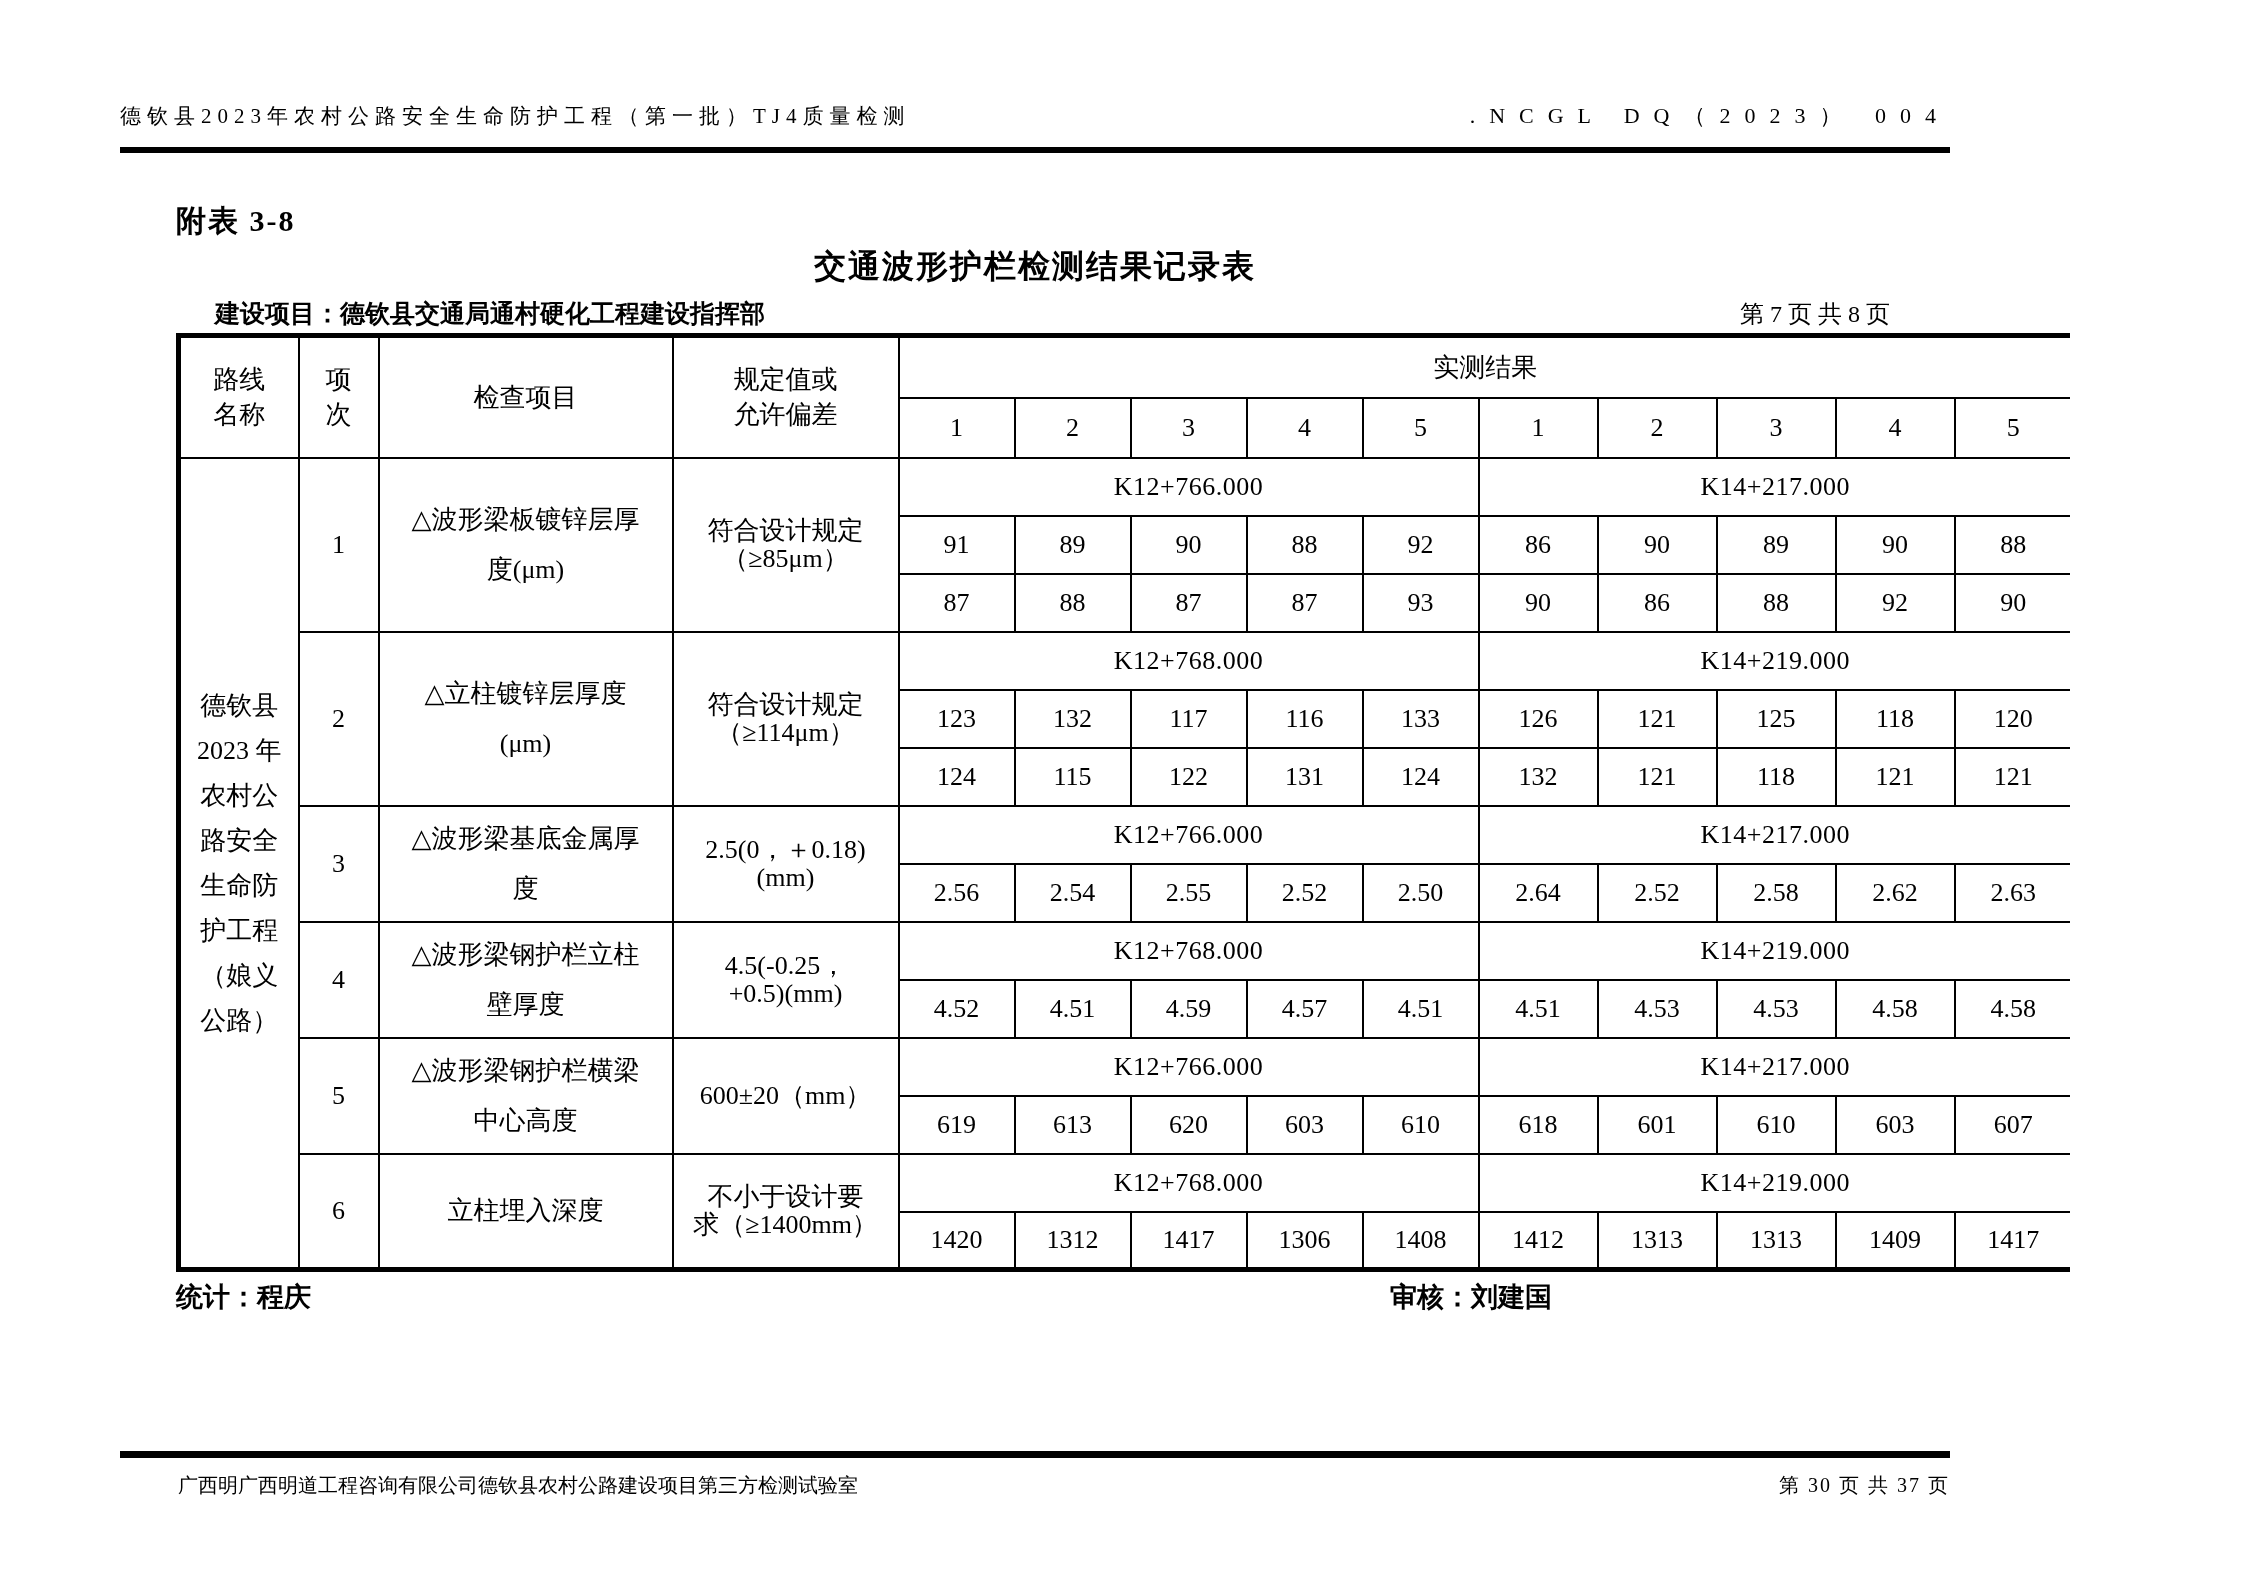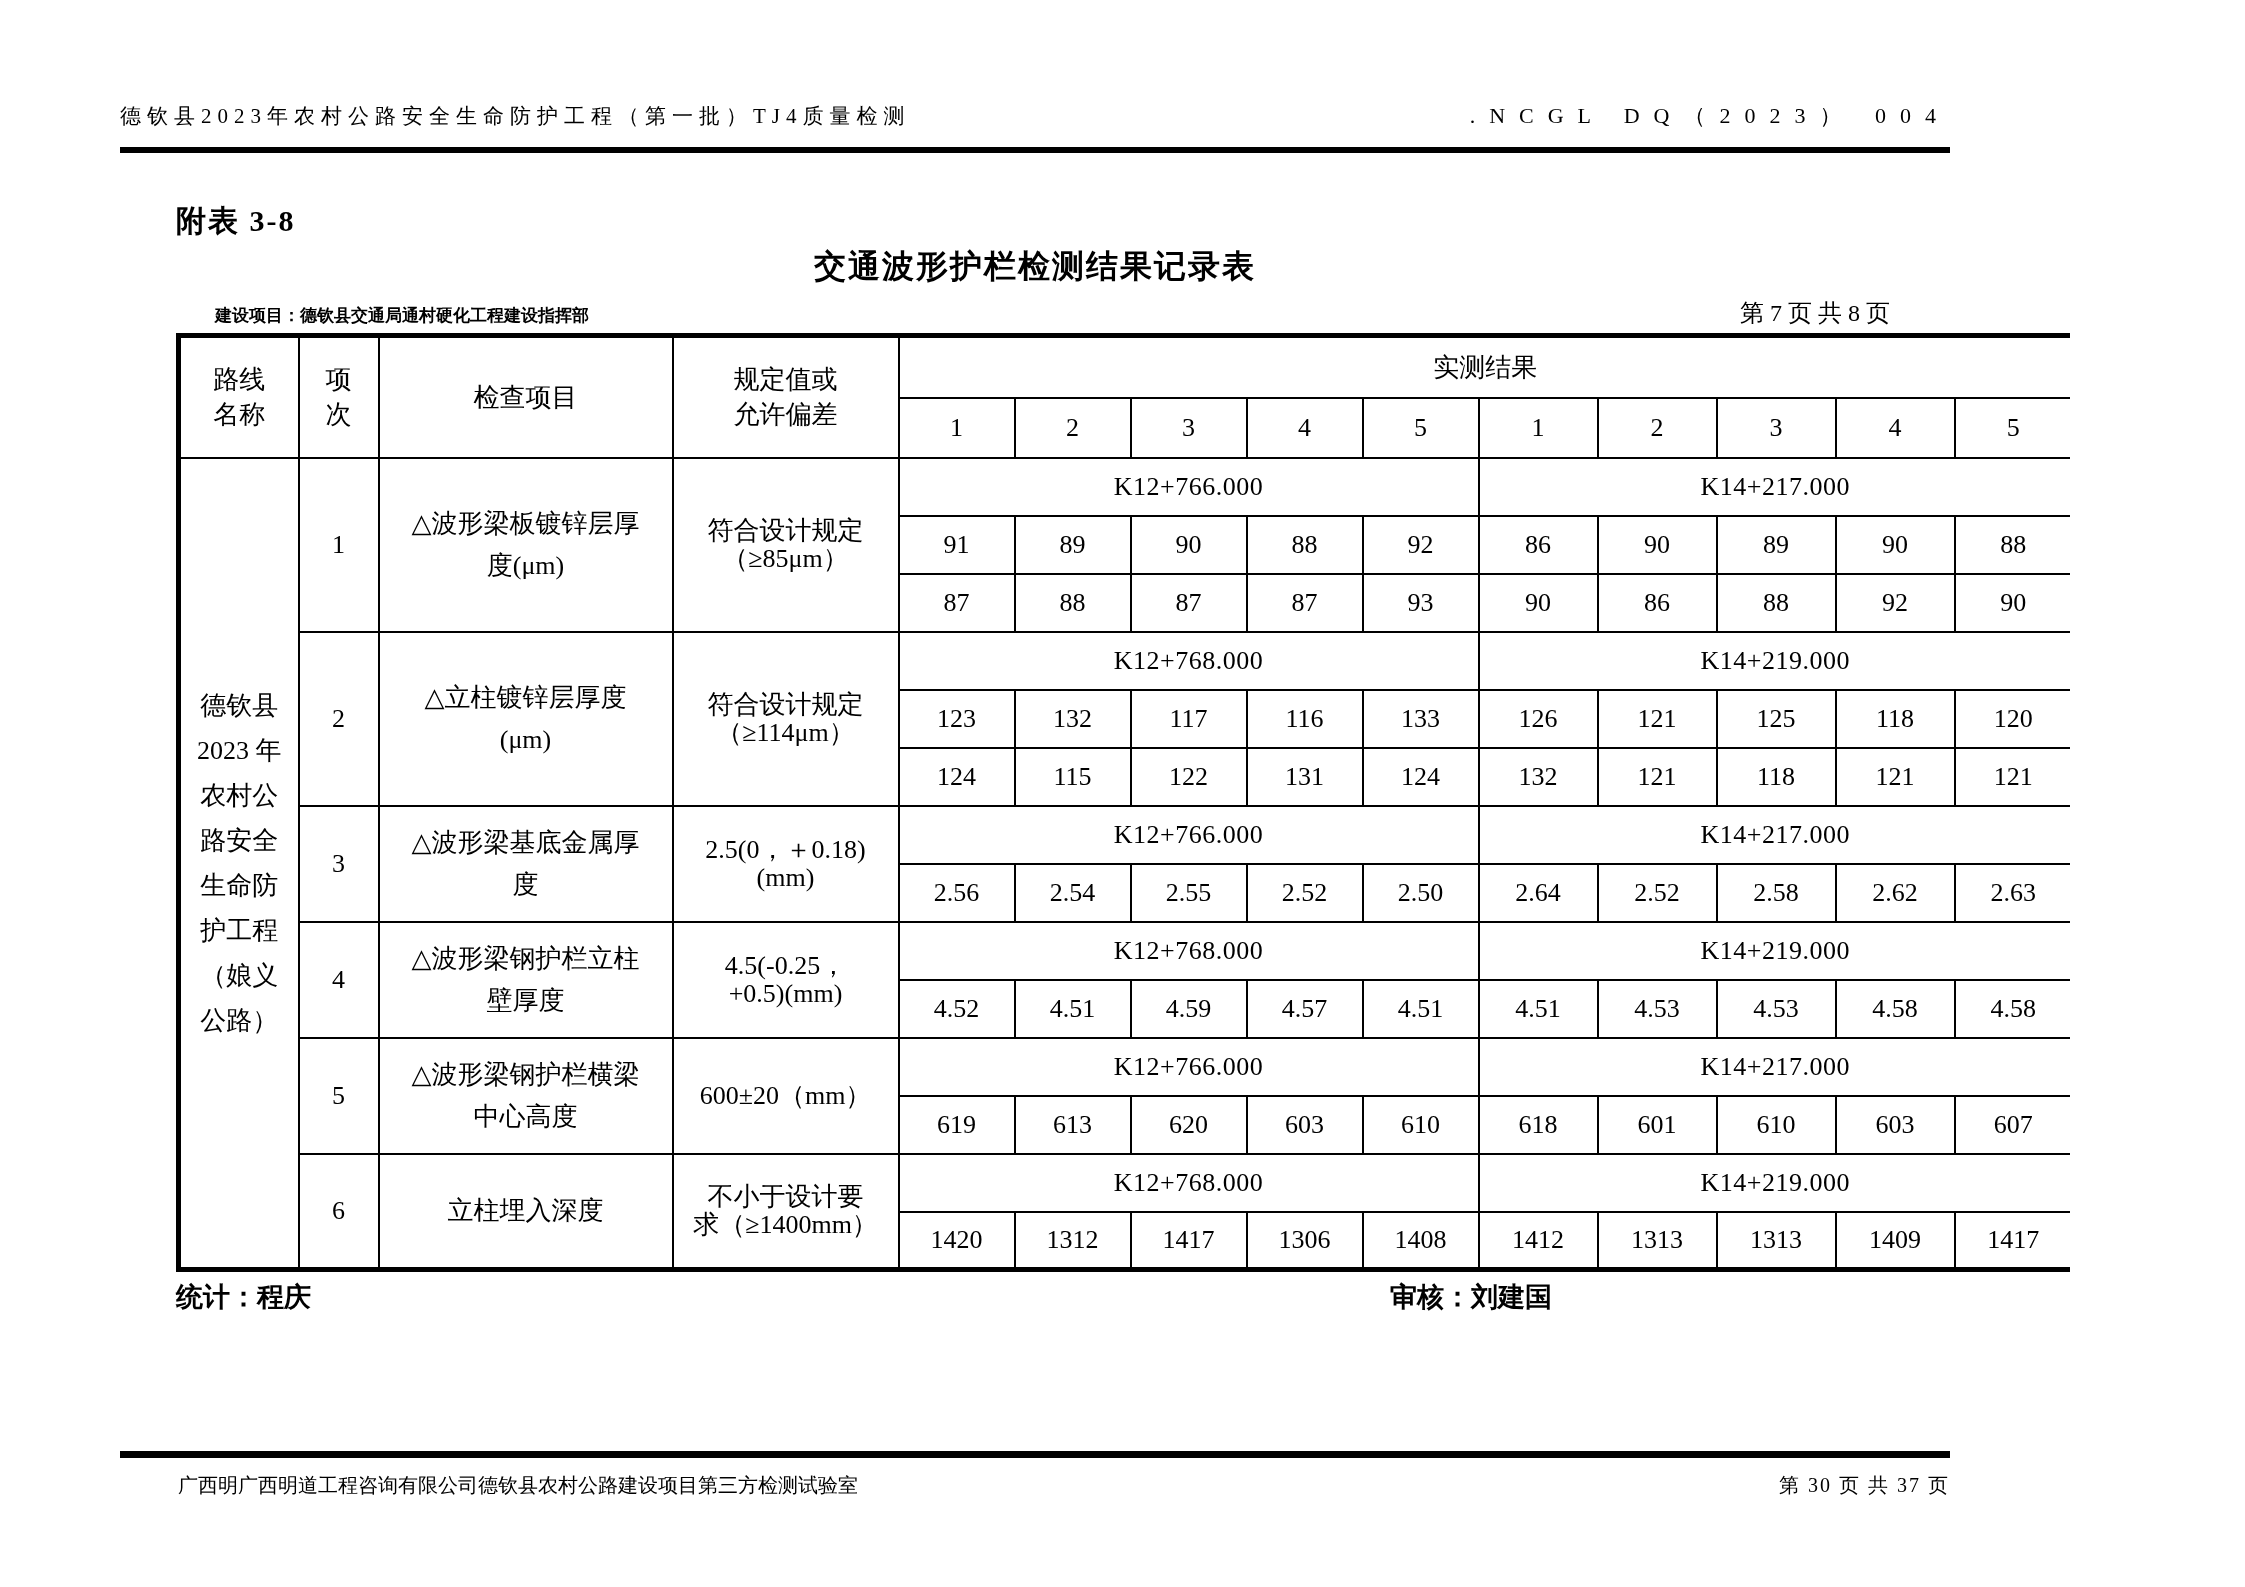--- a/index.html
+++ b/index.html
@@ -32,21 +32,21 @@
     position: absolute; left: 120px; right: 120px; top: 245px;
     text-align: center; font-size: 32px; font-weight: bold;
     font-family: "Liberation Sans", "DejaVu Sans", sans-serif;
     letter-spacing: 2px;
   }
   .meta-row {
     position: absolute; left: 215px; right: 180px; top: 297px;
     display: flex; justify-content: space-between; align-items: baseline;
   }
   .meta-row .project {
-    font-size: 17px; font-weight: bold;
+    font-size: 25px; font-weight: bold;
     font-family: "Liberation Sans", "DejaVu Sans", sans-serif;
   }
   .meta-row .pageinfo { font-size: 24px; }
   
   table.report {
     position: absolute; left: 176px; top: 333px;
     width: 1895px;
     border-collapse: collapse; table-layout: fixed;
     border: 5px solid #000;
     padding-left: 48px;
@@ -56,21 +56,21 @@
     text-align: center; vertical-align: middle;
     font-size: 26px; font-weight: normal;
     padding: 0; white-space: pre-line;
     font-family: "Liberation Serif", "DejaVu Serif", serif;
     overflow: hidden;
   }
   tr.h1 { height: 62px; }
   tr.h2 { height: 60px; }
   tbody tr { height: 58px; }
   td.route-cell { line-height: 45px; font-size: 26px; }
-  td.check-item-cell { line-height: 42px; }
+  td.check-item-cell { line-height: 50px; }
   td.spec-cell { line-height: 28px; }
   td.station-cell { letter-spacing: 0.5px; }
   
   .signoff-stat, .signoff-review {
     position: absolute; top: 1279px;
     font-size: 27px; font-weight: bold;
     font-family: "Liberation Sans", "DejaVu Sans", sans-serif;
   }
   .signoff-stat { left: 176px; }
   .signoff-review { left: 1390px; }

